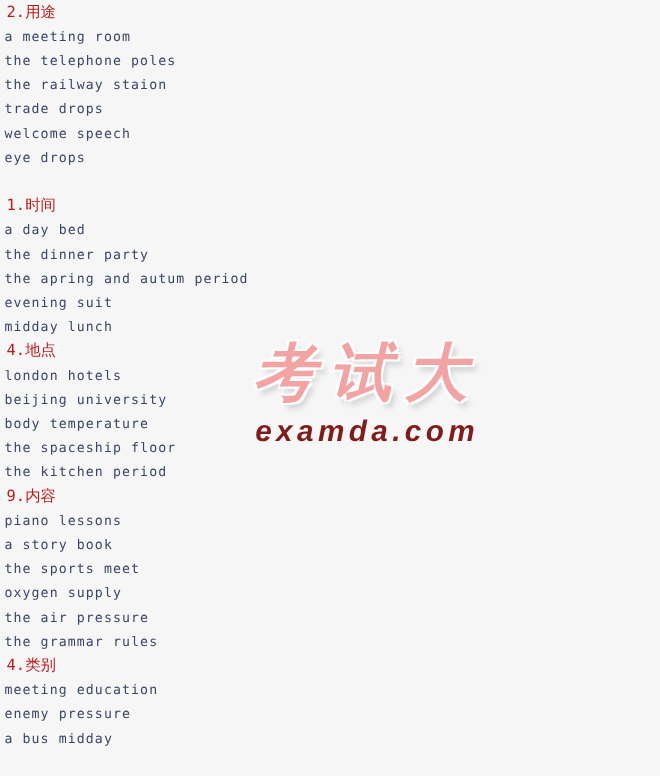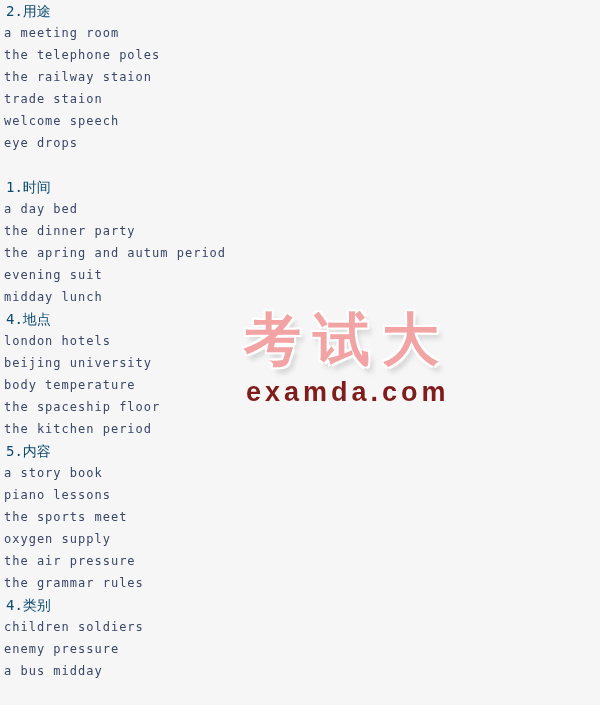--- a/index.html
+++ b/index.html
@@ -26,32 +26,33 @@
     font-size: 12px;
     color: #3a4668;
     padding-left: 4px;
     white-space: pre;
     letter-spacing: 1px;
   }
   .heading-line {
     height: 22px;
     line-height: 22px;
     font-size: 14px;
-    color: #0c4a6e;
+    color: #b91c1c;
     padding-left: 6px;
     white-space: pre;
   }
   .blank-line {
     height: 22px;
   }
   .watermark {
     position: absolute;
-    left: 244px;
+    left: 230px;
     top: 308px;
     pointer-events: none;
+    font-style: italic;
   }
   .wm-logo {
     font-family: "DejaVu Sans", "Liberation Sans", sans-serif;
     font-weight: bold;
     font-size: 57px;
     line-height: 1.1;
     letter-spacing: 12px;
     color: #f2a3a3;
     text-shadow:
       -2px -2px 0 #ffffff,
@@ -72,45 +73,45 @@
   }
 </style>
 </head>
 <body>
 
 <div class="content">
     <div class="heading-line">2.用途</div>
     <div class="line">a meeting room</div>
     <div class="line">the telephone poles</div>
     <div class="line">the railway staion</div>
-    <div class="line">trade staion</div>
+    <div class="line">trade drops</div>
     <div class="line">welcome speech</div>
     <div class="line">eye drops</div>
     <div class="blank-line"></div>
     <div class="heading-line">1.时间</div>
     <div class="line">a day bed</div>
     <div class="line">the dinner party</div>
     <div class="line">the apring and autum period</div>
     <div class="line">evening suit</div>
     <div class="line">midday lunch</div>
     <div class="heading-line">4.地点</div>
     <div class="line">london hotels</div>
     <div class="line">beijing university</div>
     <div class="line">body temperature</div>
     <div class="line">the spaceship floor</div>
     <div class="line">the kitchen period</div>
-    <div class="heading-line">5.内容</div>
+    <div class="heading-line">9.内容</div>
+    <div class="line">piano lessons</div>
     <div class="line">a story book</div>
-    <div class="line">piano lessons</div>
     <div class="line">the sports meet</div>
     <div class="line">oxygen supply</div>
     <div class="line">the air pressure</div>
     <div class="line">the grammar rules</div>
     <div class="heading-line">4.类别</div>
-    <div class="line">children soldiers</div>
+    <div class="line">meeting education</div>
     <div class="line">enemy pressure</div>
     <div class="line">a bus midday</div>
   </div>
 
 <div class="watermark">
   <div class="wm-logo">考试大</div>
   <div class="wm-domain">examda.com</div>
 </div>
 
 </body></html>

